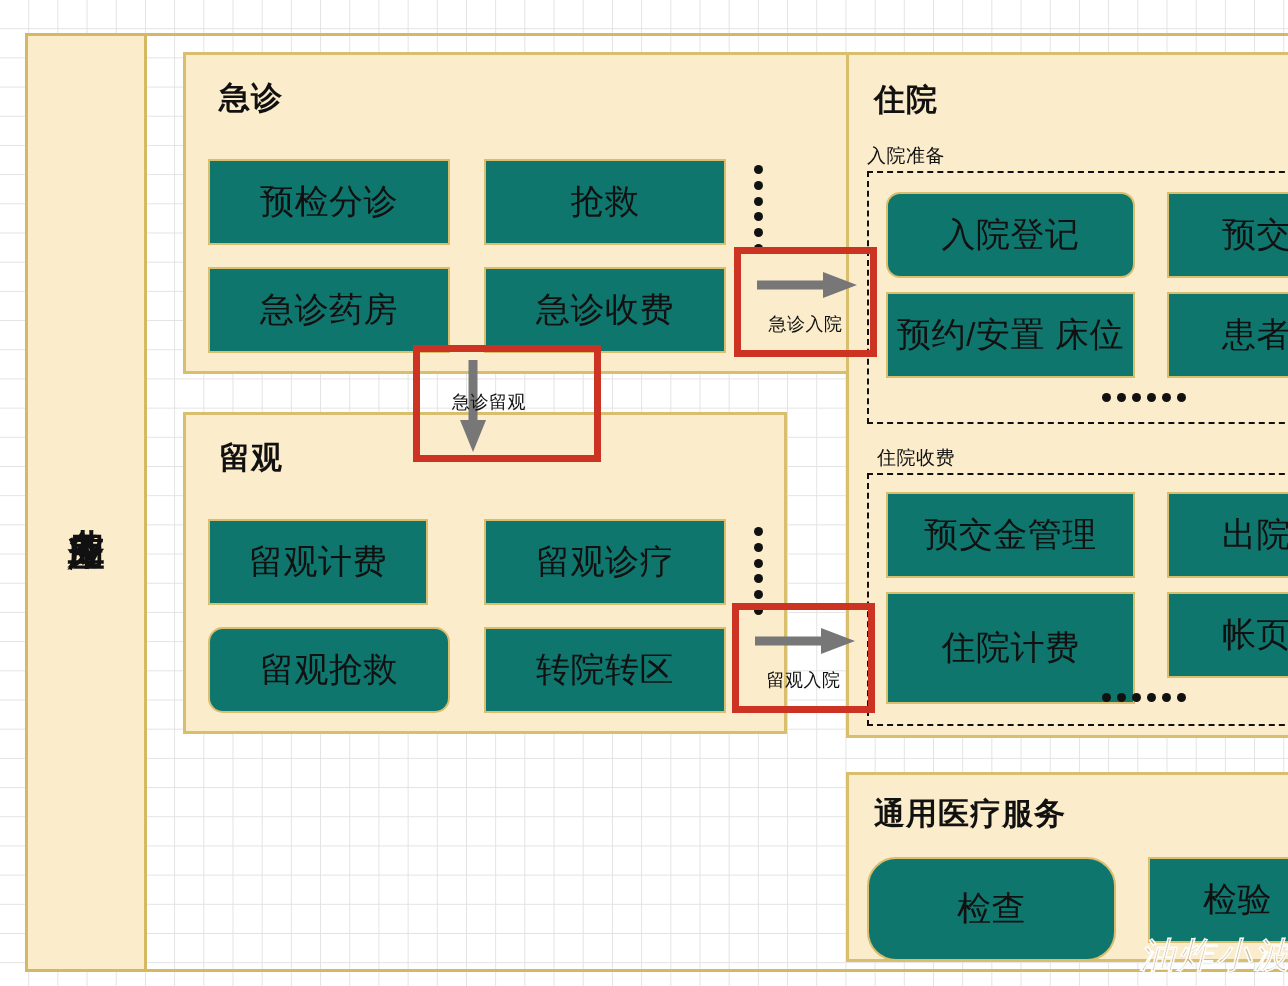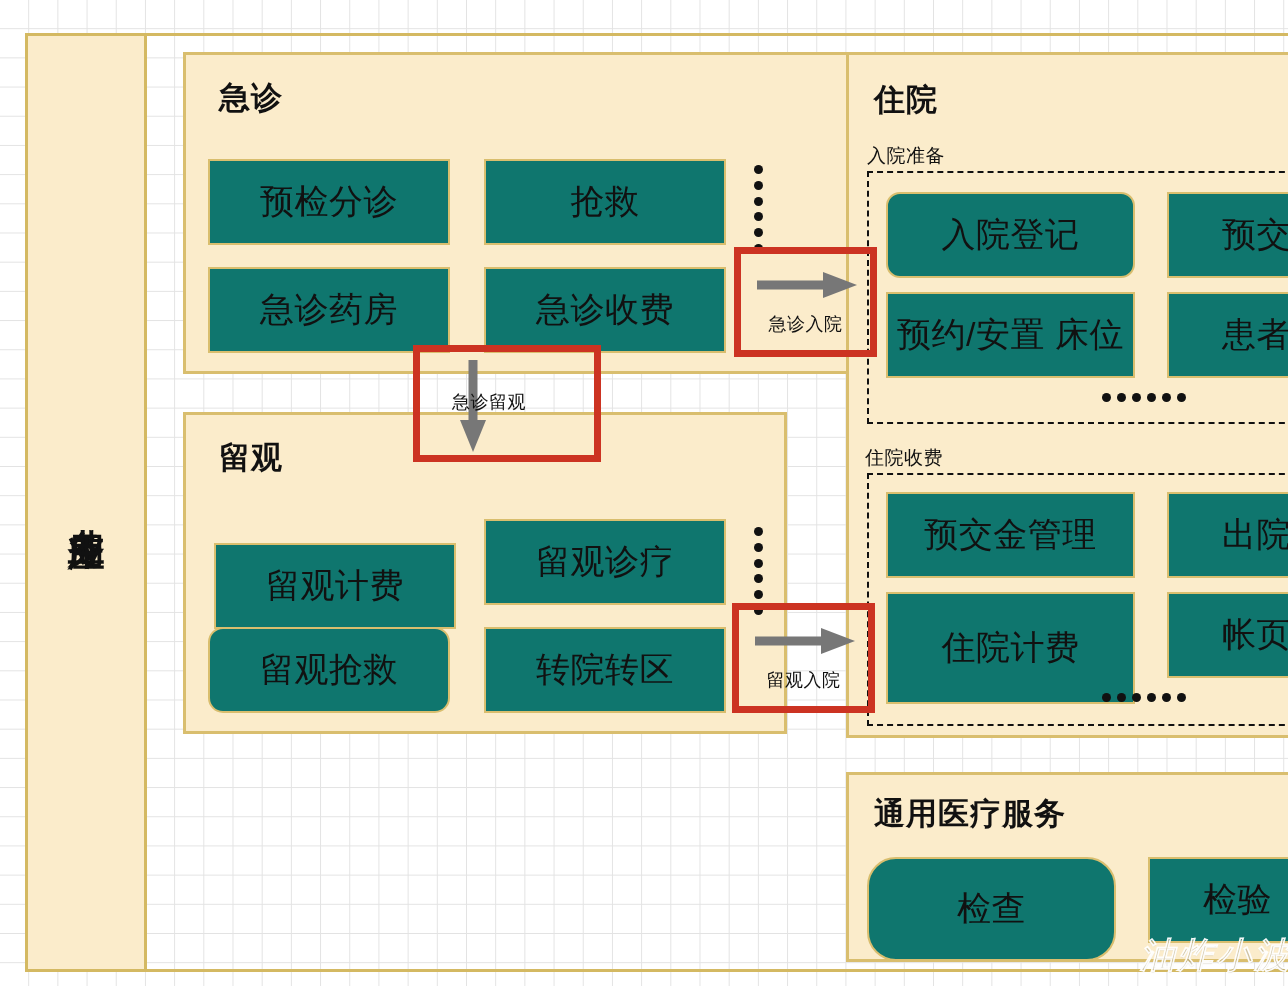--- a/index.html
+++ b/index.html
@@ -127,21 +127,21 @@
       <i></i>
       <i></i>
       <i></i>
       <i></i>
   </div>
 </div>
 
 <div class="panel" style="left:183px;top:412px;width:604px;height:322px;">
   <div class="panel-title" style="left:33px;top:22px;">留观</div>
 
-  <div class="mod" style="left:28px;top:104px;width:242px;height:86px;margin-top:24px;">留观计费</div>
+  <div class="mod" style="left:22px;top:104px;width:220px;height:86px;">留观计费</div>
   <div class="mod" style="left:298px;top:104px;width:242px;height:86px;">留观诊疗</div>
   <div class="mod" style="left:22px;top:212px;width:242px;height:86px;border-radius:15px;">留观抢救</div>
   <div class="mod" style="left:298px;top:212px;width:242px;height:86px;">转院转区</div>
 
   <div class="vdots" style="left:567px;top:112px;width:10px;height:88px;">
     <i></i>
       <i></i>
       <i></i>
       <i></i>
       <i></i>
@@ -162,21 +162,21 @@
 
   <div class="hdots" style="left:253px;top:337px;width:84px;height:10px;">
     <i></i>
       <i></i>
       <i></i>
       <i></i>
       <i></i>
       <i></i>
   </div>
 
-  <div class="sub-label" style="left:16px;top:390px;text-align:center;">住院收费</div>
+  <div class="sub-label" style="left:28px;top:390px;text-align:center;">住院收费</div>
   <div class="dashed-group" style="left:18px;top:418px;width:448px;height:253px;border-right:none;"></div>
 
   <div class="mod" style="left:37px;top:437px;width:249px;height:86px;">预交金管理</div>
   <div class="mod" style="left:318px;top:437px;width:160px;height:86px;justify-content:flex-start;padding-left:53px;">出院结</div>
   <div class="mod" style="left:37px;top:537px;width:249px;height:112px;">住院计费</div>
   <div class="mod" style="left:318px;top:537px;width:160px;height:86px;justify-content:flex-start;padding-left:53px;">帐页</div>
 
   <div class="hdots" style="left:253px;top:637px;width:84px;height:10px;">
     <i></i>
       <i></i>

